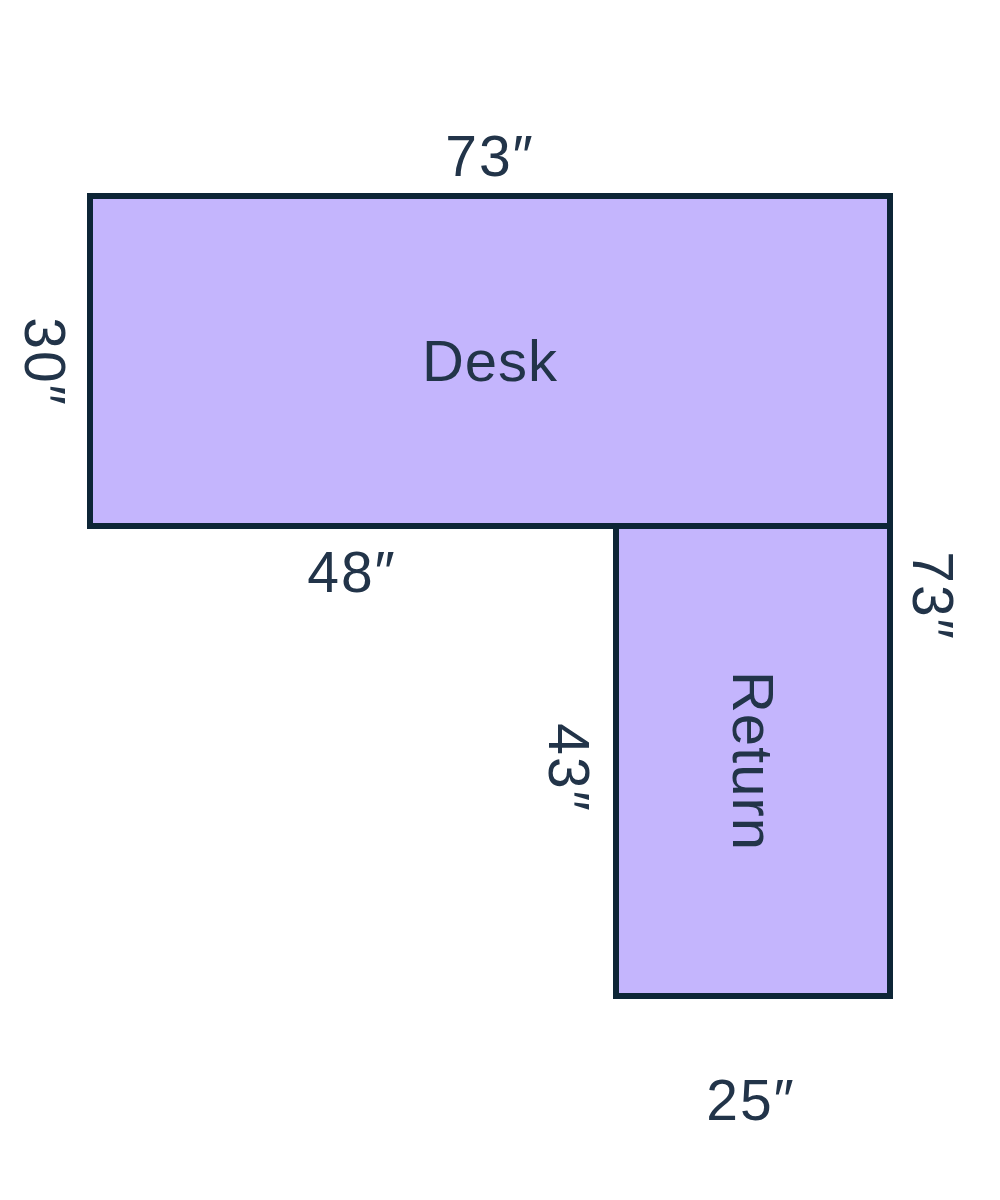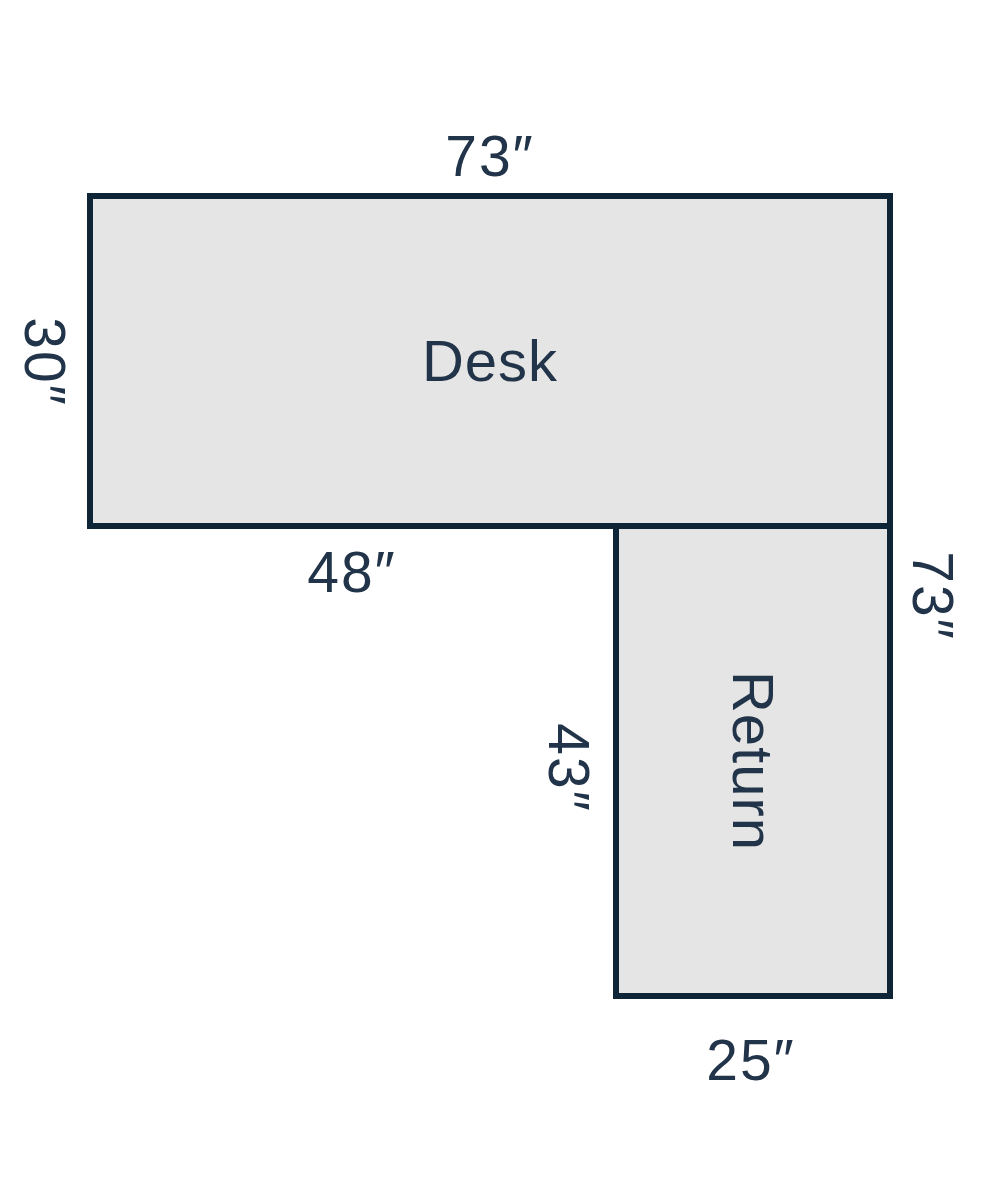--- a/index.html
+++ b/index.html
@@ -13,21 +13,21 @@
     height: 1200px;
     background: #ffffff;
     overflow: hidden;
     font-family: "Liberation Sans", "DejaVu Sans", sans-serif;
     font-weight: 300;
     color: #223449;
   }
   .shape {
     position: absolute;
     box-sizing: border-box;
-    background: #e5e5e5;
+    background: #c4b5fd;
     border: 6px solid #0d2536;
     display: flex;
     align-items: center;
     justify-content: center;
   }
   .shape-desk {
     left: 87px;
     top: 193px;
     width: 806px;
     height: 336px;
@@ -57,21 +57,21 @@
     transform: translate(-50%, -50%);
   }
   .dim.vertical {
     transform: translate(-50%, -50%) rotate(90deg);
   }
   .dim-desk-top     { left: 490px; top: 156px; }
   .dim-desk-left    { left: 44px;  top: 362px; }
   .dim-desk-bottom  { left: 352px; top: 572px; text-align: center; }
   .dim-return-left  { left: 568px; top: 768px; }
   .dim-right-total  { left: 932px; top: 596px; }
-  .dim-return-bottom{ left: 751px; top: 1060px; }
+  .dim-return-bottom{ left: 751px; top: 1100px; }
 </style>
 </head>
 <body>
 
 <div class="canvas">
 
   <div class="shape shape-desk">
     <span class="shape-label">Desk</span>
   </div>
 

